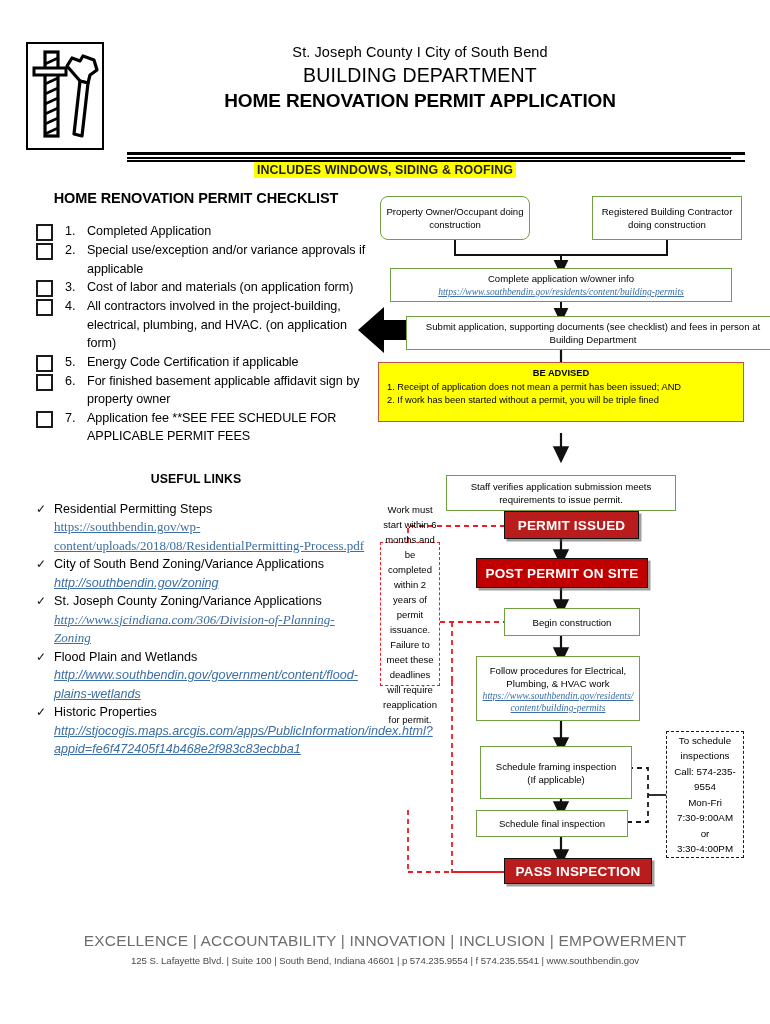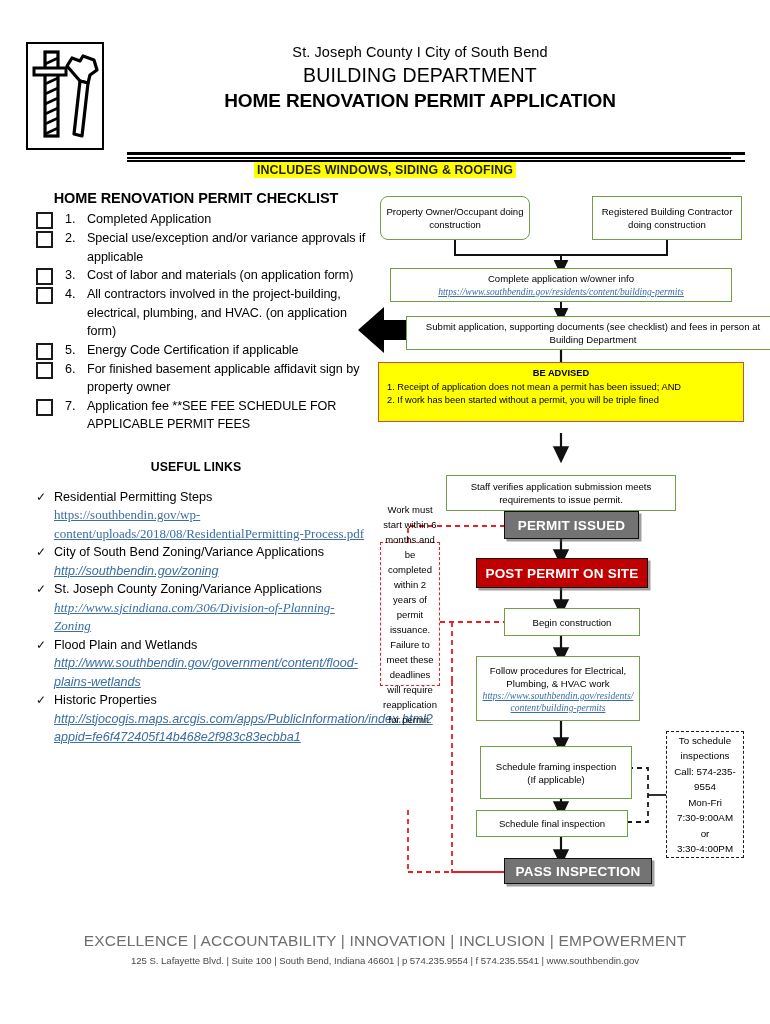--- a/index.html
+++ b/index.html
@@ -27,21 +27,21 @@
   .rule-c{position:absolute;left:0;top:8.4px;width:618px;height:1.6px;background:#000;}
 
   .banner{position:absolute;left:0;top:160px;width:770px;text-align:center;}
   .banner span{
     background:#FFFF00;color:#231F20;font-weight:bold;font-size:12.4px;
     padding:1px 3px;letter-spacing:.1px;
   }
 
   
   .left{position:absolute;left:26px;top:190px;width:340px;}
-  .chk-head{font-size:14.5px;font-weight:bold;text-align:center;letter-spacing:-.1px;margin-bottom:4px;}
+  .chk-head{font-size:14.5px;font-weight:bold;text-align:center;letter-spacing:-.1px;margin-bottom:16px;}
   .chk-list{position:relative;}
   .chk-row{position:relative;display:flex;align-items:flex-start;margin-bottom:0;}
   .cbox{
     flex:0 0 auto;width:13px;height:13px;border:2px solid #1a1a1a;background:#fff;
     margin:2px 0 0 10px;
   }
   .num{flex:0 0 auto;width:22px;margin-left:12px;font-size:12.6px;line-height:18.5px;}
   .ctext{flex:1 1 auto;font-size:12.6px;line-height:18.5px;letter-spacing:-.05px;}
 
   .links-head{font-size:12.3px;font-weight:bold;text-align:center;margin:26px 0 14px 0;letter-spacing:.1px;}
@@ -57,21 +57,21 @@
   .fbox{position:absolute;box-sizing:border-box;background:#fff;border:1.4px solid #70A043;
         display:flex;align-items:center;justify-content:center;text-align:center;
         font-size:9.6px;line-height:13px;padding:3px 5px;}
   .fbox .ln{display:block;}
   .fbox a{font-family:"Liberation Serif", serif;font-style:italic;font-size:9.6px;}
 
   .solidbox{position:absolute;box-sizing:border-box;border:1.6px solid #111;
         display:flex;align-items:center;justify-content:center;text-align:center;
         color:#fff;font-weight:bold;font-size:13.5px;letter-spacing:.2px;
         box-shadow:2.5px 2.5px 0 rgba(80,80,80,.55);}
-  .green{background:#737373;}
+  .green{background:#b91c1c;}
   .red{background:#C00000;}
 
   .advise{position:absolute;box-sizing:border-box;background:#FFFF00;border:1.4px solid #C0504D;
         padding:4px 8px;font-size:9.3px;line-height:13.5px;}
   .advise .hd{text-align:center;font-weight:bold;font-size:9.3px;}
   .advise .li{text-align:left;}
 
   .dashbox{position:absolute;box-sizing:border-box;border:1.7px dashed #ED1C24;
         display:flex;align-items:center;justify-content:center;text-align:center;
         font-size:9.5px;line-height:15px;padding:2px;}

